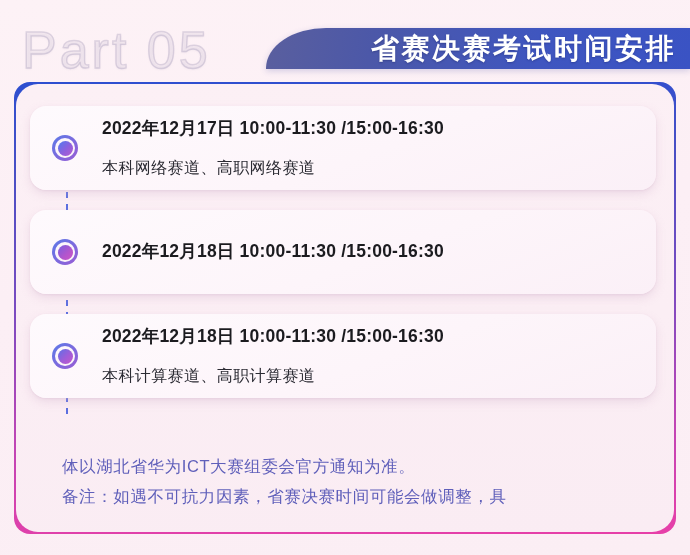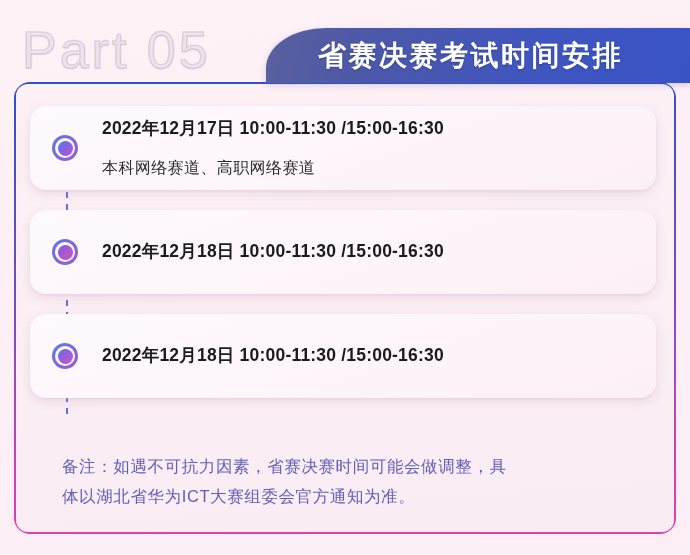--- a/index.html
+++ b/index.html
@@ -31,27 +31,27 @@
     user-select: none;
     white-space: nowrap;
   }
 
   
   .banner {
     position: absolute;
     left: 266px;
     top: 28px;
     right: 0;
-    height: 55px;
+    height: 41px;
     background: linear-gradient(100deg, #5a5f9e 0%, #4c58a8 25%, #3f56c0 65%, #3a53c4 100%);
     border-top-left-radius: 60px 40px;
     border-bottom-left-radius: 0;
     display: flex;
     align-items: center;
-    justify-content: flex-start;
+    justify-content: flex-end;
     box-shadow: 0 2px 6px rgba(60, 70, 160, 0.22);
     z-index: 4;
   }
   .banner-title {
     color: #ffffff;
     font-size: 28px;
     font-weight: 700;
     letter-spacing: 2.5px;
     padding-left: 52px;
     padding-right: 14px;
@@ -68,21 +68,21 @@
     height: 452px;
     border-radius: 16px;
     padding: 2px;
     background: linear-gradient(178deg, #2d4fd0 0%, #4a4fc4 20%, #7a4bc0 48%, #bf45b5 76%, #e73fa8 100%);
     box-sizing: border-box;
     z-index: 2;
   }
   .panel-inner {
     width: 100%;
     height: 100%;
-    border-radius: 12px;
+    border-radius: 22px;
     background: linear-gradient(176deg, #fcf0f5 0%, #fbeef4 55%, #faecf3 100%);
     box-sizing: border-box;
     position: relative;
     overflow: hidden;
   }
 
   
   .rail {
     position: absolute;
     left: 50px;
@@ -220,24 +220,25 @@
           <div class="card-title">2022年12月18日 10:00-11:30 /15:00-16:30</div>
         </div>
       </div>
 
       <div class="card">
         <div class="dot">
           <div class="dot-core v3"></div>
         </div>
         <div class="card-text">
           <div class="card-title">2022年12月18日 10:00-11:30 /15:00-16:30</div>
+          <div class="card-sub">本科计算赛道、高职计算赛道</div>
         </div>
       </div>
 
     </div>
 
     <div class="note">
+      <div>体以湖北省华为ICT大赛组委会官方通知为准。</div>
       <div>备注：如遇不可抗力因素，省赛决赛时间可能会做调整，具</div>
-      <div>体以湖北省华为ICT大赛组委会官方通知为准。</div>
     </div>
 
   </div>
 </div>
 
 </body></html>

